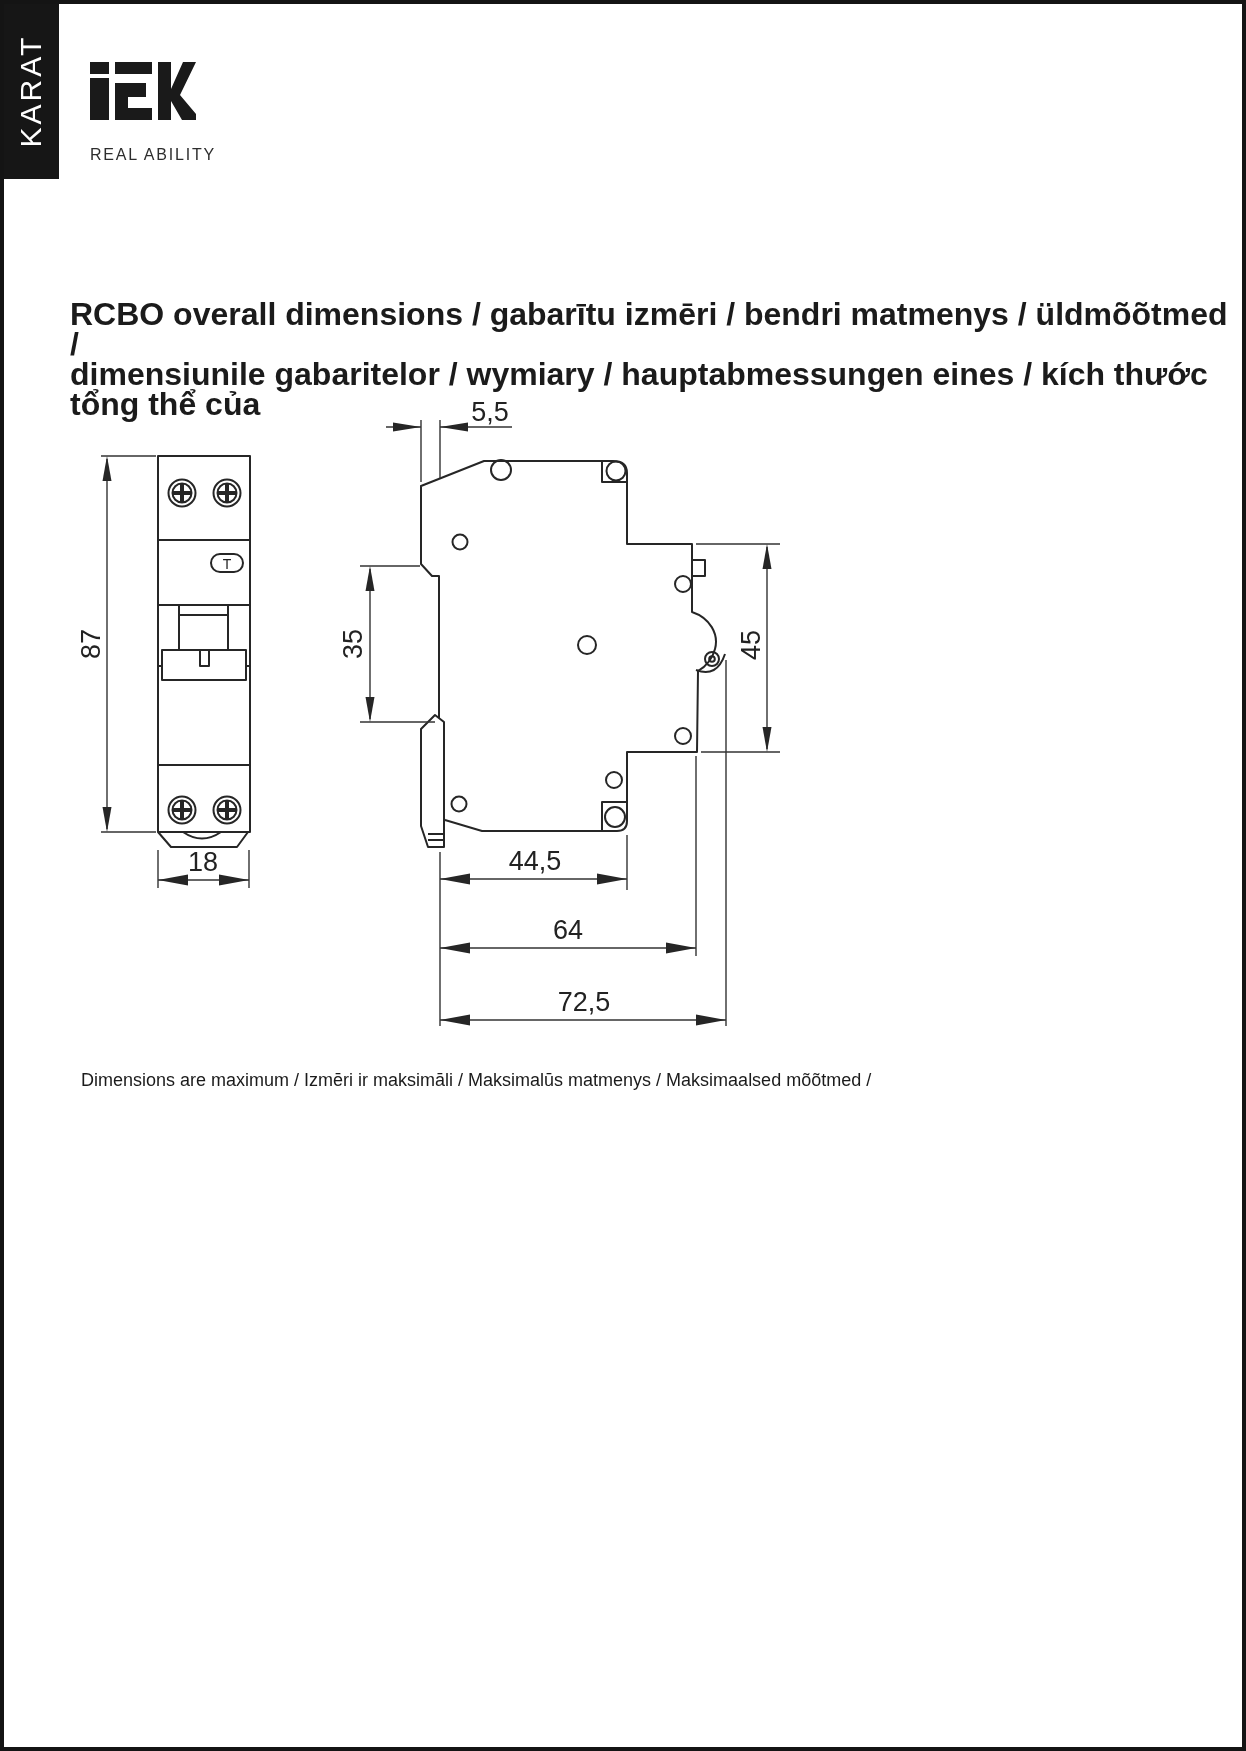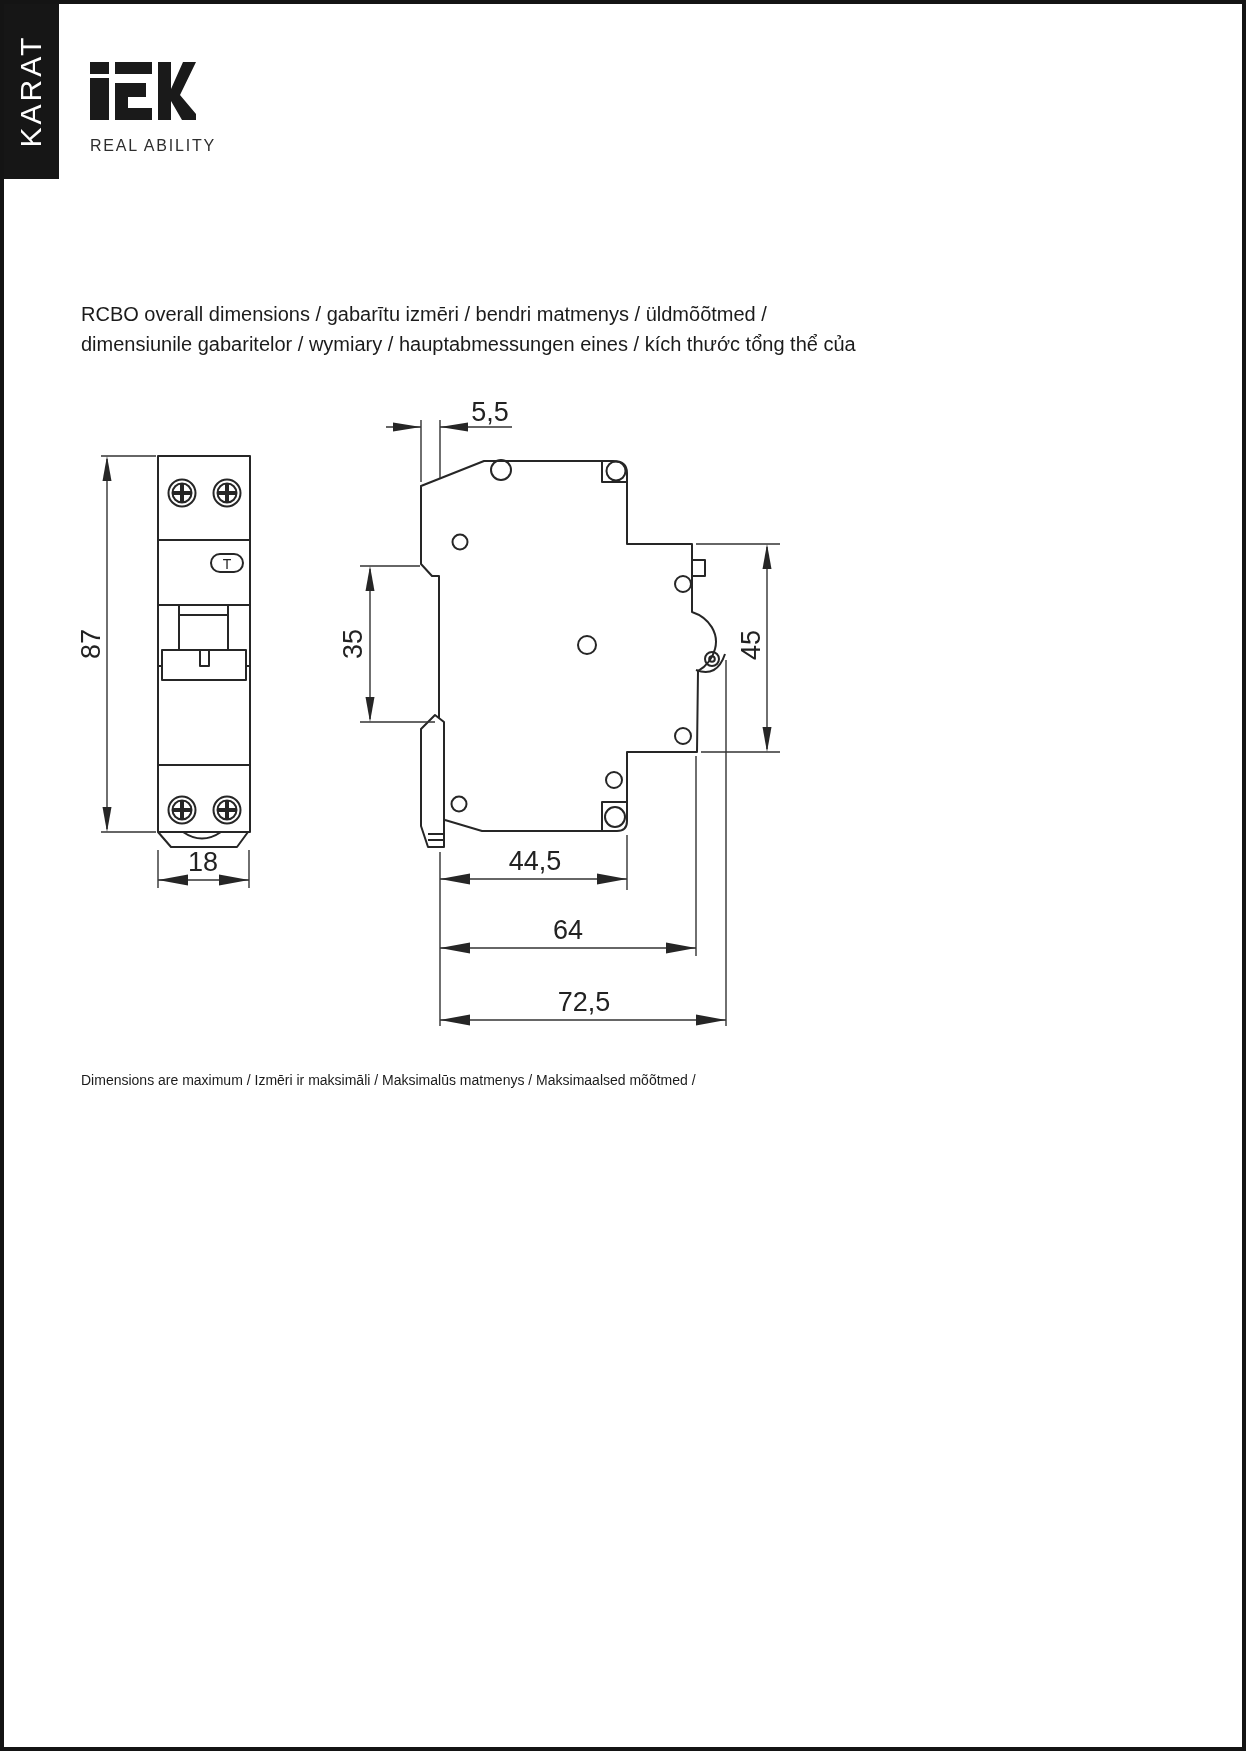--- a/index.html
+++ b/index.html
@@ -20,32 +20,32 @@
   }
   .brand-bar .vtext{
     color:#fff;
     font-size:30px;font-weight:500;letter-spacing:3px;
     white-space:nowrap;
     transform:rotate(-90deg);
   }
   .logo-block{position:absolute;left:86px;top:58px;width:140px;}
   .logo-block svg{display:block;}
   .tagline{
-    margin-top:17px;
+    margin-top:26px;
     font-size:16px;letter-spacing:1.8px;color:#2d2d2d;
     white-space:nowrap;
   }
   .doc-title{
-    position:absolute;left:77px;top:295px;width:1160px;
-    font-size:20px;line-height:30px;font-weight:normal;color:#1b1b1b;
+    position:absolute;left:66px;top:295px;width:1160px;
+    font-size:32px;line-height:30px;font-weight:bold;color:#1b1b1b;
   }
   .drawing-svg{position:absolute;left:0;top:0;width:1246px;height:1751px;}
   .footer-note{
     position:absolute;left:77px;top:1064px;width:1100px;
-    font-size:14px;line-height:25px;font-weight:normal;color:#1b1b1b;
+    font-size:18px;line-height:25px;font-weight:normal;color:#1b1b1b;
   }
   
   .s2{stroke:#262626;stroke-width:2;stroke-linejoin:round;fill:none;}
   .s2f{stroke:#262626;stroke-width:2;stroke-linejoin:round;fill:#ffffff;}
   .s1{stroke:#333;stroke-width:1.4;fill:none;}
   .arr{fill:#262626;stroke:none;}
   .cross{stroke:#262626;stroke-width:4;}
   .dtxt{font-family:"Liberation Sans",sans-serif;font-size:27px;fill:#222;}
   .ttxt{font-family:"Liberation Sans",sans-serif;font-size:14px;fill:#222;}
 </style>

